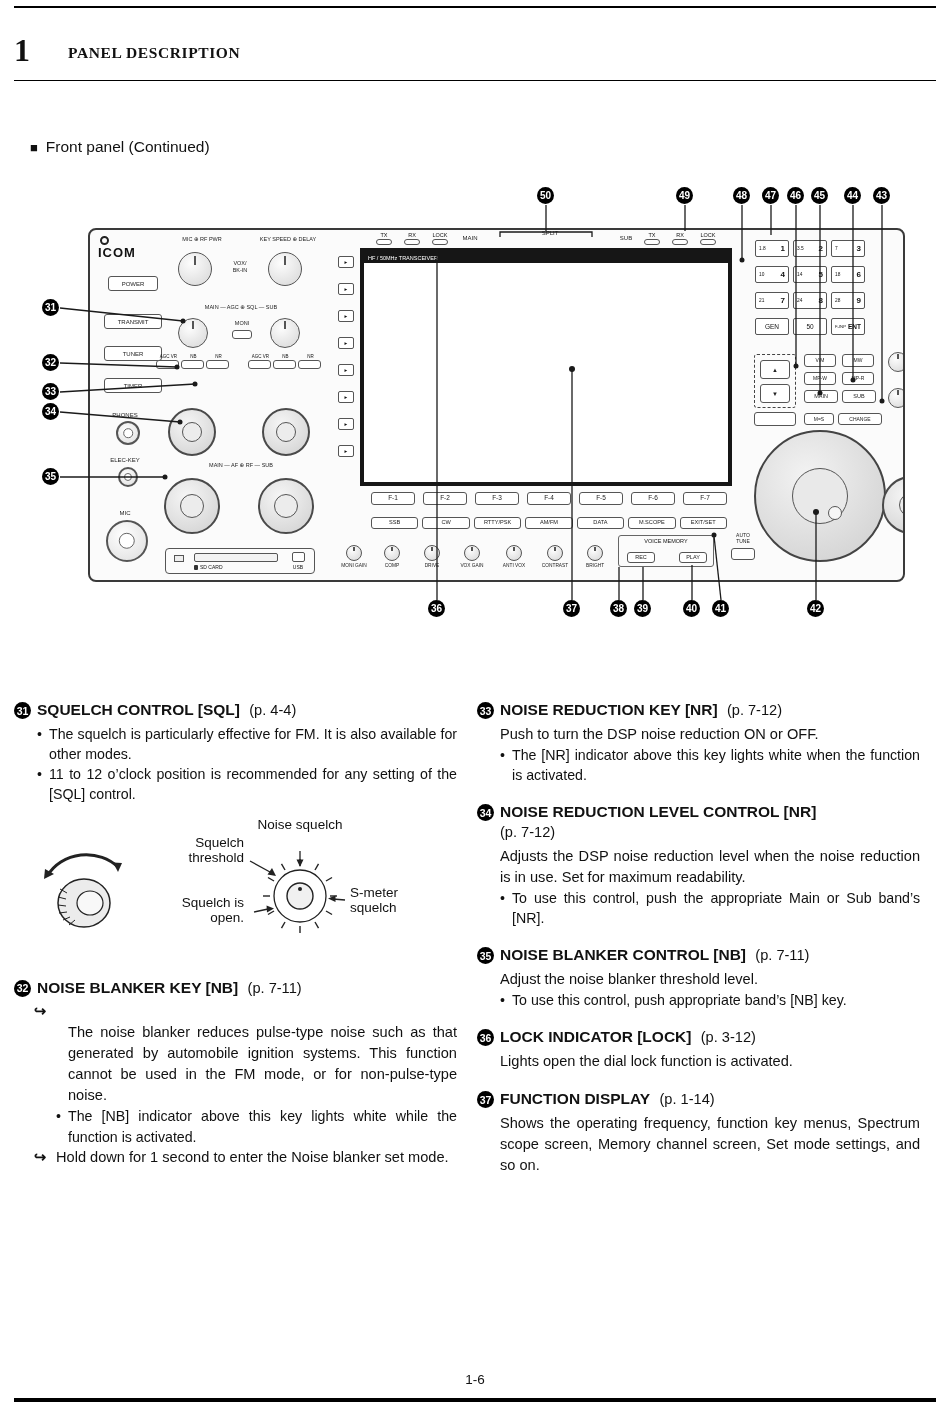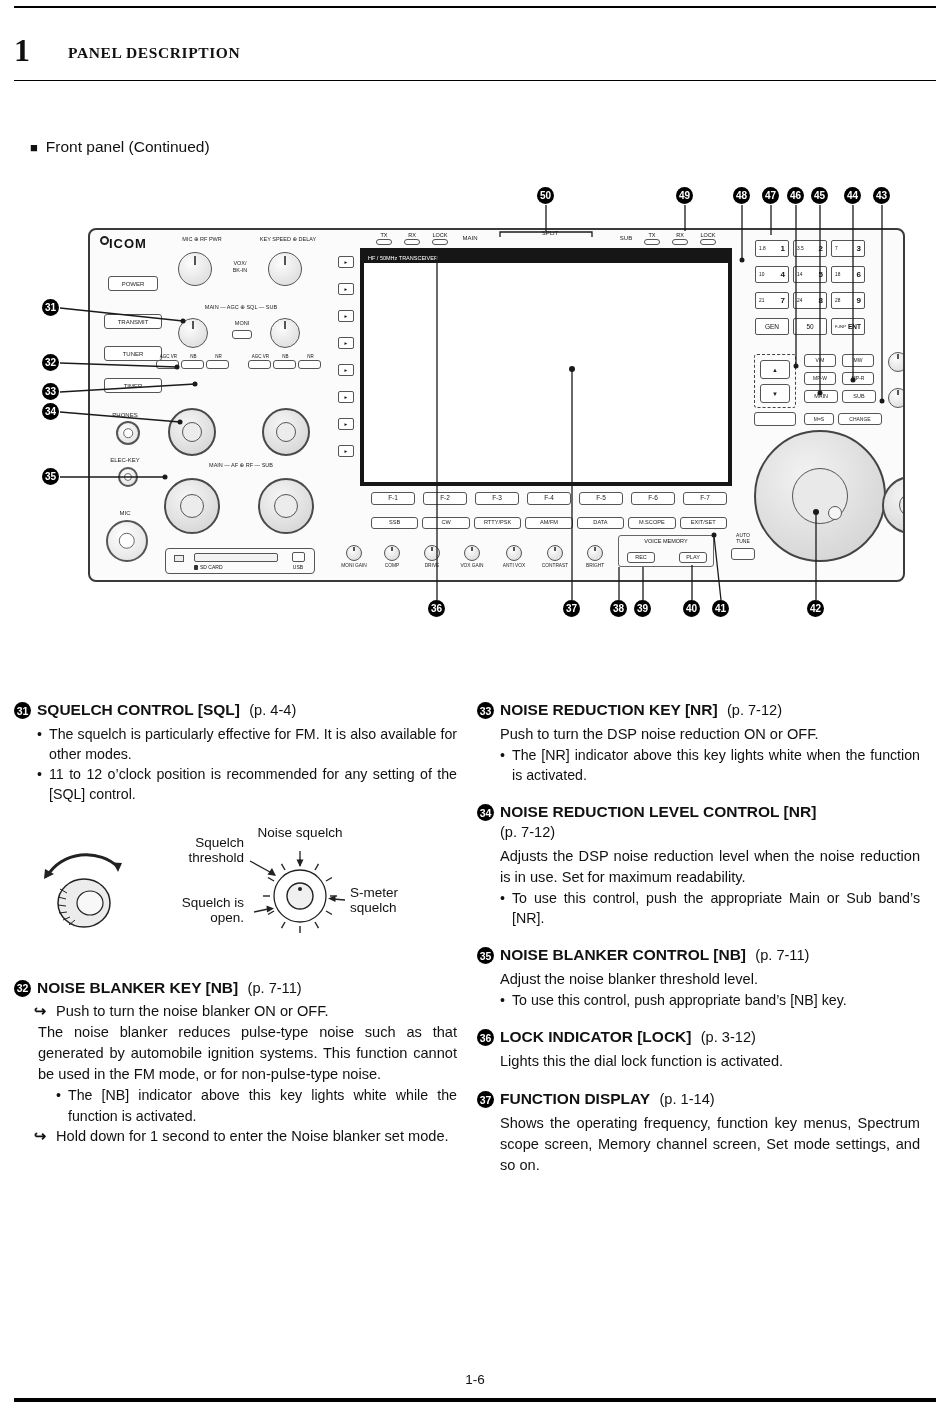--- a/index.html
+++ b/index.html
@@ -35,21 +35,21 @@
   .knob { border-radius:50%; border:1.5px solid #555;
           background:radial-gradient(circle at 38% 32%, #fdfdfd, #d6d6d6); }
   .knob::after { content:""; position:absolute; left:calc(50% - 1px); top:8%; width:2px; height:28%; background:#555; }
   .bigknob { border-radius:50%; border:2px solid #4a4a4a;
              background:radial-gradient(circle at 40% 33%, #f6f6f6, #cfcfcf); }
   .bigknob .inner { position:absolute; left:50%; top:50%; transform:translate(-50%,-50%);
                     border-radius:50%; border:1.5px solid #555; background:#ececec; }
   .jack { border-radius:50%; border:2px solid #555; background:radial-gradient(circle at 40% 35%, #fff, #ddd); }
   .jack::after { content:""; position:absolute; left:50%; top:50%; transform:translate(-50%,-50%);
                  width:38%; height:38%; border-radius:50%; border:1px solid #666; background:#fff; }
-  .icom { display:flex; }
+  .icom { display:flex; flex-direction:column; }
   .logo-ring { width:9px; height:9px; border:2px solid #222; border-radius:50%; margin-left:2px; }
   .logo-text { font-weight:bold; font-size:13px; letter-spacing:1px; color:#111; }
   .display { border:4px solid #161616; background:#fff; }
   .disp-bar { height:11px; background:#161616; color:#fff; font-size:5.5px; display:flex; align-items:center; padding-left:4px; }
   .ind { display:flex; flex-direction:column; align-items:center; width:24px; }
   .ind-lbl { font-size:5.5px; }
   .pill { width:16px; height:6px; border:1px solid #555; border-radius:3px; background:#fff; margin-top:1px; }
   .frow { display:flex; justify-content:space-between; }
   .frow .btn { width:44px; height:13px; font-size:6.5px; }
   .mrow { display:flex; gap:4px; }
@@ -95,21 +95,21 @@
         font-size:10.5px; font-weight:bold; display:flex; align-items:center; justify-content:center; margin-top:2px; }
   .tw { margin-left:6px; font-size:15.5px; line-height:1.35; }
   .sec-title { font-weight:bold; }
   .pageref { margin-left:5px; font-size:14.6px; }
   .pageref.block { display:block; margin-left:0; }
   .body { font-size:14.6px; line-height:1.44; text-align:justify; margin-left:23px; }
   .bullet { display:flex; margin-left:23px; font-size:14.2px; line-height:1.42; text-align:justify; }
   .bullet .bm { flex:none; width:12px; }
   .arrow-item { display:flex; margin-left:20px; font-size:14.6px; line-height:1.44; }
   .arrow-item .am { flex:none; width:22px; font-weight:bold; }
-  .indent2 { margin-left:24px; }
+  .indent2 { margin-left:54px; }
   .bullet.indent2 { margin-left:42px; }
 
   .sq-fig { position:relative; height:150px; margin:6px 0 4px 0; }
   .sq-fig svg { position:absolute; left:0; top:0; }
   .fl { position:absolute; font-size:13.5px; line-height:1.15; }
 </style>
 </head>
 <body>
 
 <div class="page">
@@ -493,38 +493,37 @@
           </g>
           <g fill="#222" stroke="none">
             <polygon points="286,56 282.5,48.5 289.5,48.5"></polygon>
             <polygon points="262,65 253.5,63.5 258,57"></polygon>
             <polygon points="260,97.5 252.5,94.5 253,101.5"></polygon>
             <polygon points="314,87.5 321.5,84.5 321.5,91"></polygon>
             <polygon points="30,68 31,58 40,63"></polygon>
             <polygon points="108,52 99,51.5 104,61"></polygon>
           </g>
         </svg>
-        <div class="fl" style="left:216px;top:14px;width:140px;text-align:center">Noise squelch</div>
+        <div class="fl" style="left:216px;top:6px;width:140px;text-align:center">Noise squelch</div>
         <div class="fl" style="left:130px;top:24px;width:100px;text-align:right">Squelch threshold</div>
         <div class="fl" style="left:134px;top:84px;width:96px;text-align:right">Squelch is open.</div>
         <div class="fl" style="left:336px;top:74px;width:80px">S-meter squelch</div>
       </div>
     </div>
 
     <div class="sec">
       <div class="sec-head">
         <span class="co">32</span>
         <div class="tw">
           <span class="sec-title">NOISE BLANKER KEY [NB]</span>
           <span class="pageref">(p. 7-11)</span>
         </div>
       </div>
       <div class="arrow-item">
         <span class="am">↪</span>
-        <span>Push to turn the noise blanker ON or OFF.</span>
       </div>
       <p class="body indent2">The noise blanker reduces pulse-type noise such as that generated by automobile ignition systems. This function cannot be used in the FM mode, or for non-pulse-type noise.</p>
       <div class="bullet indent2">
         <span class="bm">•</span>
         <span>The [NB] indicator above this key lights white while the function is activated.</span>
       </div>
       <div class="arrow-item">
         <span class="am">↪</span>
         <span>Hold down for 1 second to enter the Noise blanker set mode.</span>
       </div>
@@ -579,21 +578,21 @@
     </div>
 
     <div class="sec">
       <div class="sec-head">
         <span class="co">36</span>
         <div class="tw">
           <span class="sec-title">LOCK INDICATOR [LOCK]</span>
           <span class="pageref">(p. 3-12)</span>
         </div>
       </div>
-      <p class="body">Lights this the dial lock function is activated.</p>
+      <p class="body">Lights open the dial lock function is activated.</p>
     </div>
 
     <div class="sec">
       <div class="sec-head">
         <span class="co">37</span>
         <div class="tw">
           <span class="sec-title">FUNCTION DISPLAY</span>
           <span class="pageref">(p. 1-14)</span>
         </div>
       </div>

